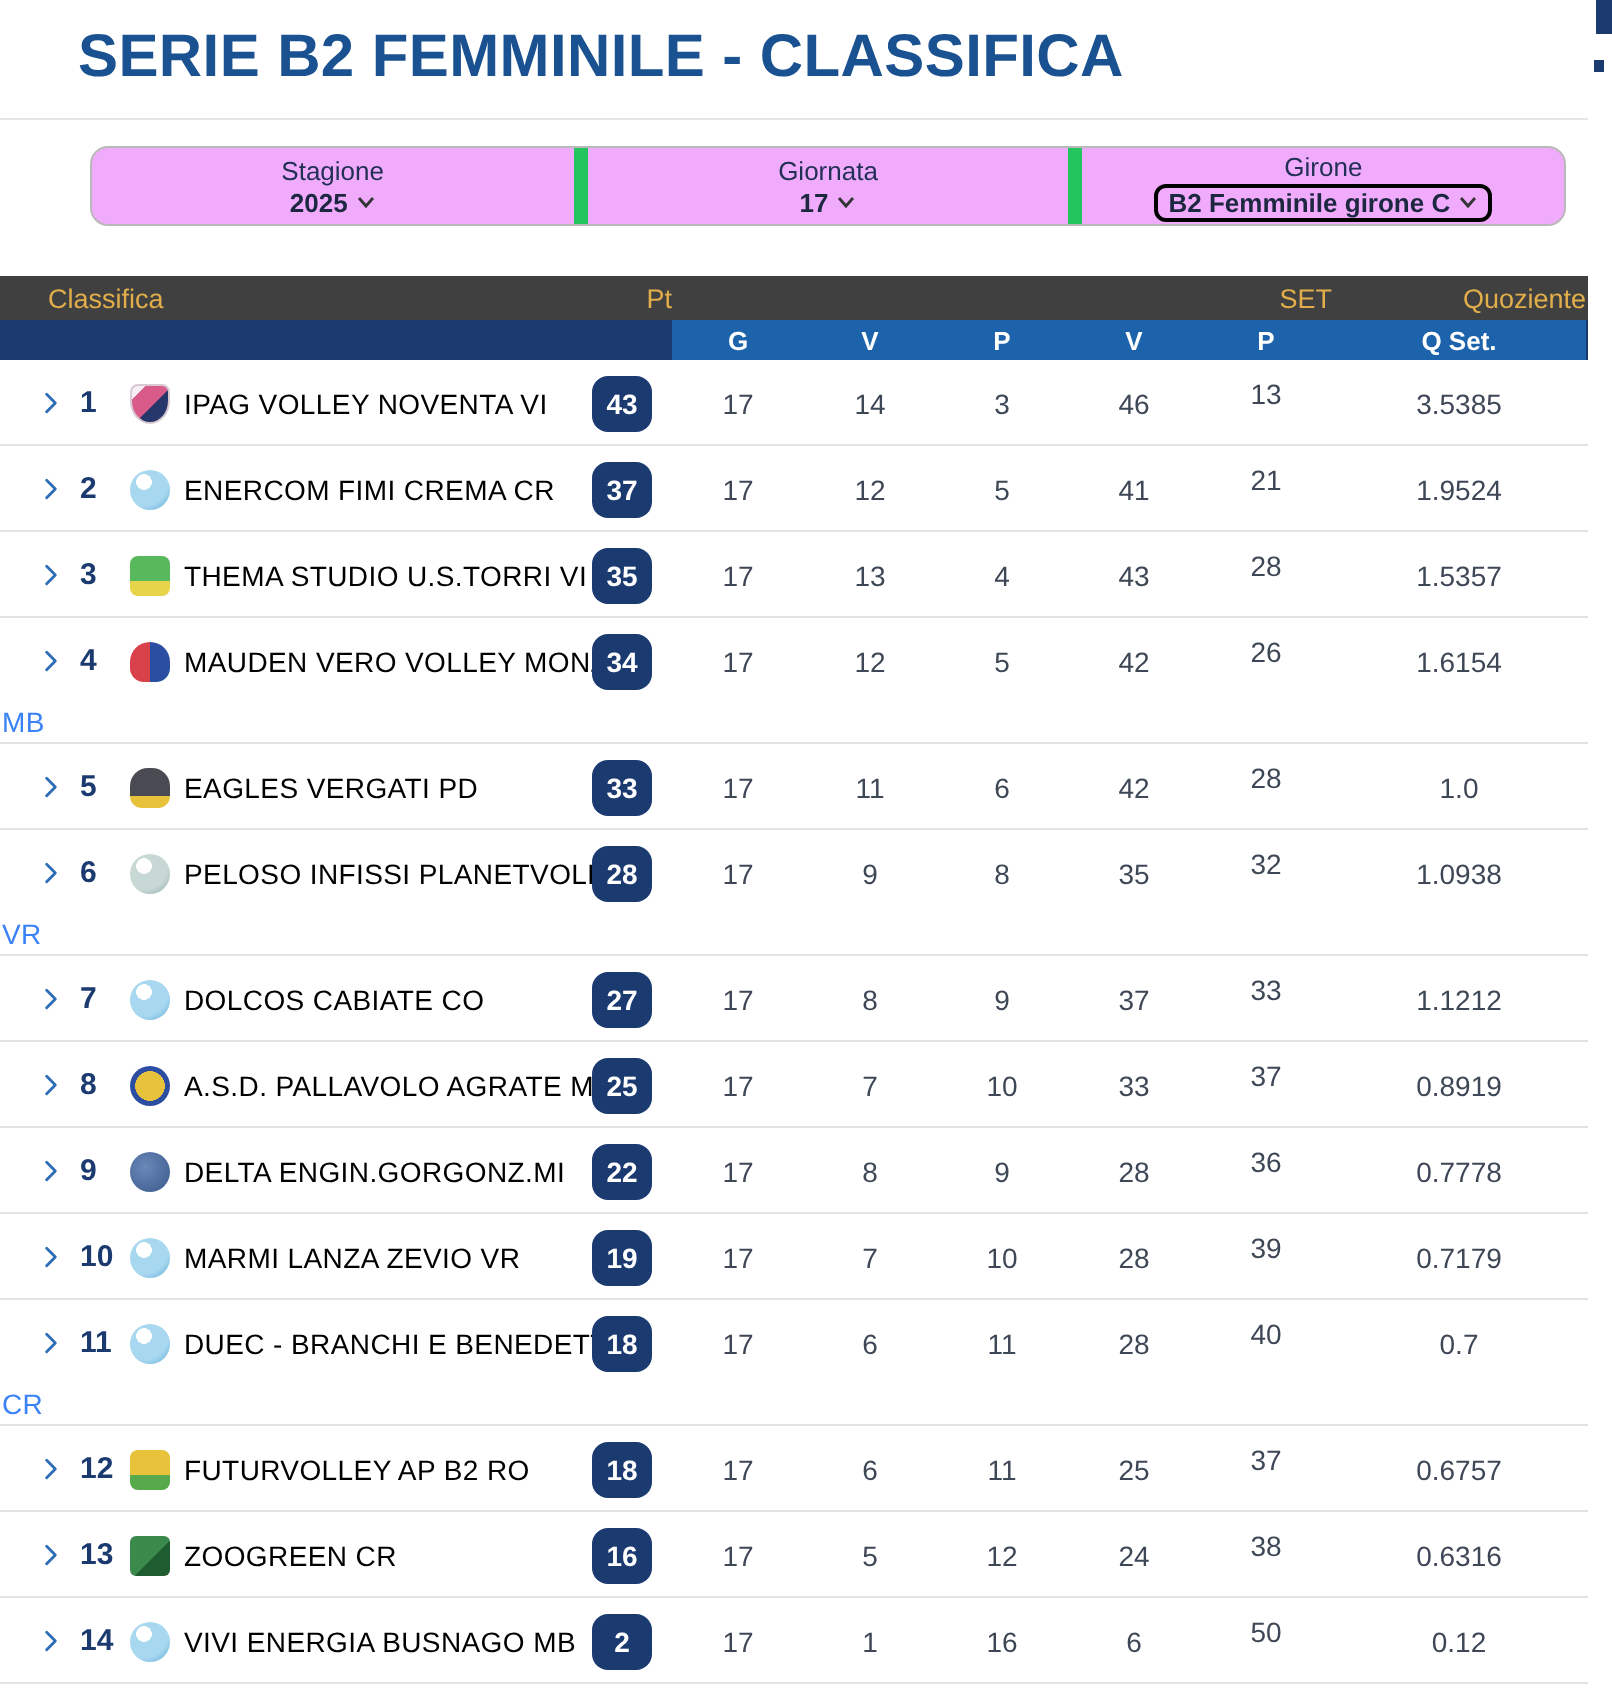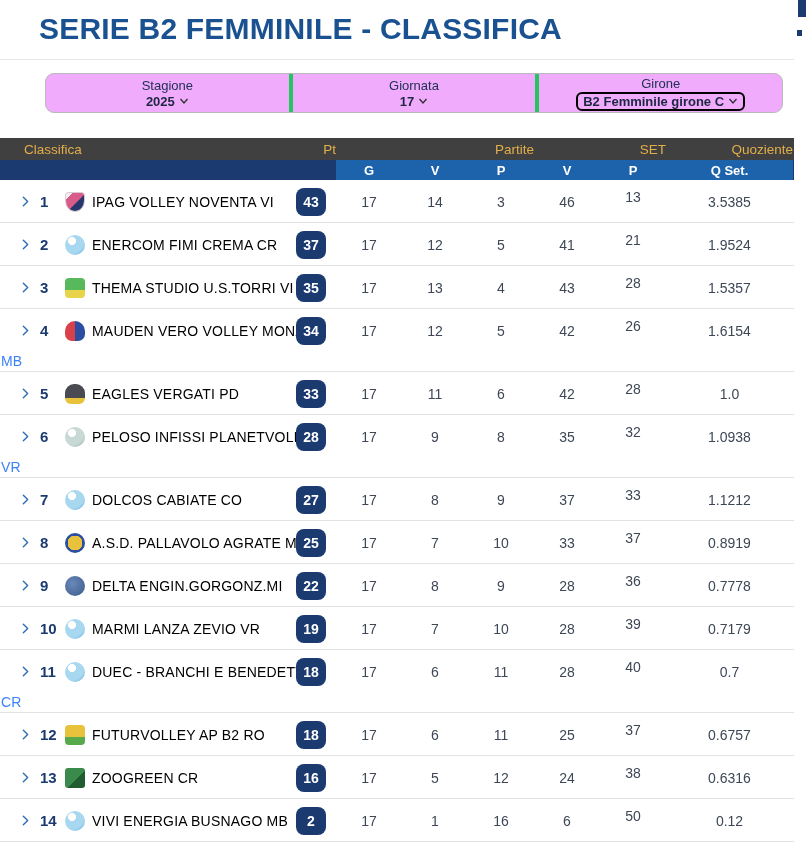--- a/index.html
+++ b/index.html
@@ -22,21 +22,21 @@
   
   .filter-bar {
     position:absolute; left:45px; top:73px; width:738px; height:40px;
     border:1px solid #b9b9b9; border-radius:9px;
     display:flex; align-items:stretch; background:#f0abfc;
   }
   .filter-cell {
     flex:1 1 0; display:flex; flex-direction:column; align-items:center; justify-content:center;
     gap:1px; padding:2px 0;
   }
-  .filter-cell + .filter-cell { border-left:4px solid #22c55e; }
+  .filter-cell + .filter-cell { border-left:7px solid #22c55e; }
   .filter-label { font-size:13px; color:#223055; }
   .filter-select {
     display:inline-flex; align-items:center; gap:4px;
     font-size:13px; color:#1c2740; cursor:pointer; padding:0 4px;font-weight:bold;
   }
   .filter-select.focused { border:2px solid #000; border-radius:6px; padding:0 5px; }
   .caret-down { width:10px; height:10px; }
 
   
   .standings { position:absolute; left:0; top:138px; width:794px; }
@@ -133,21 +133,20 @@
           <path d="M1.5 3l3.5 4 3.5-4" stroke="#333" stroke-width="1.4" fill="none"></path>
         </svg>
     </div>
   </div>
 </div>
 
 <div class="standings">
   <div class="grid-row thead-top">
     <div class="hcell h-classifica">Classifica</div>
     <div class="hcell h-pt">Pt</div>
-    <div class="hcell h-partite">Partite</div>
     <div class="hcell h-set">SET</div>
     <div class="hcell h-quoziente">Quoziente</div>
   </div>
   <div class="grid-row thead-sub">
     <div class="s-spacer"></div>
     <div class="scell">G</div>
     <div class="scell">V</div>
     <div class="scell">P</div>
     <div class="scell">V</div>
     <div class="scell">P</div>

